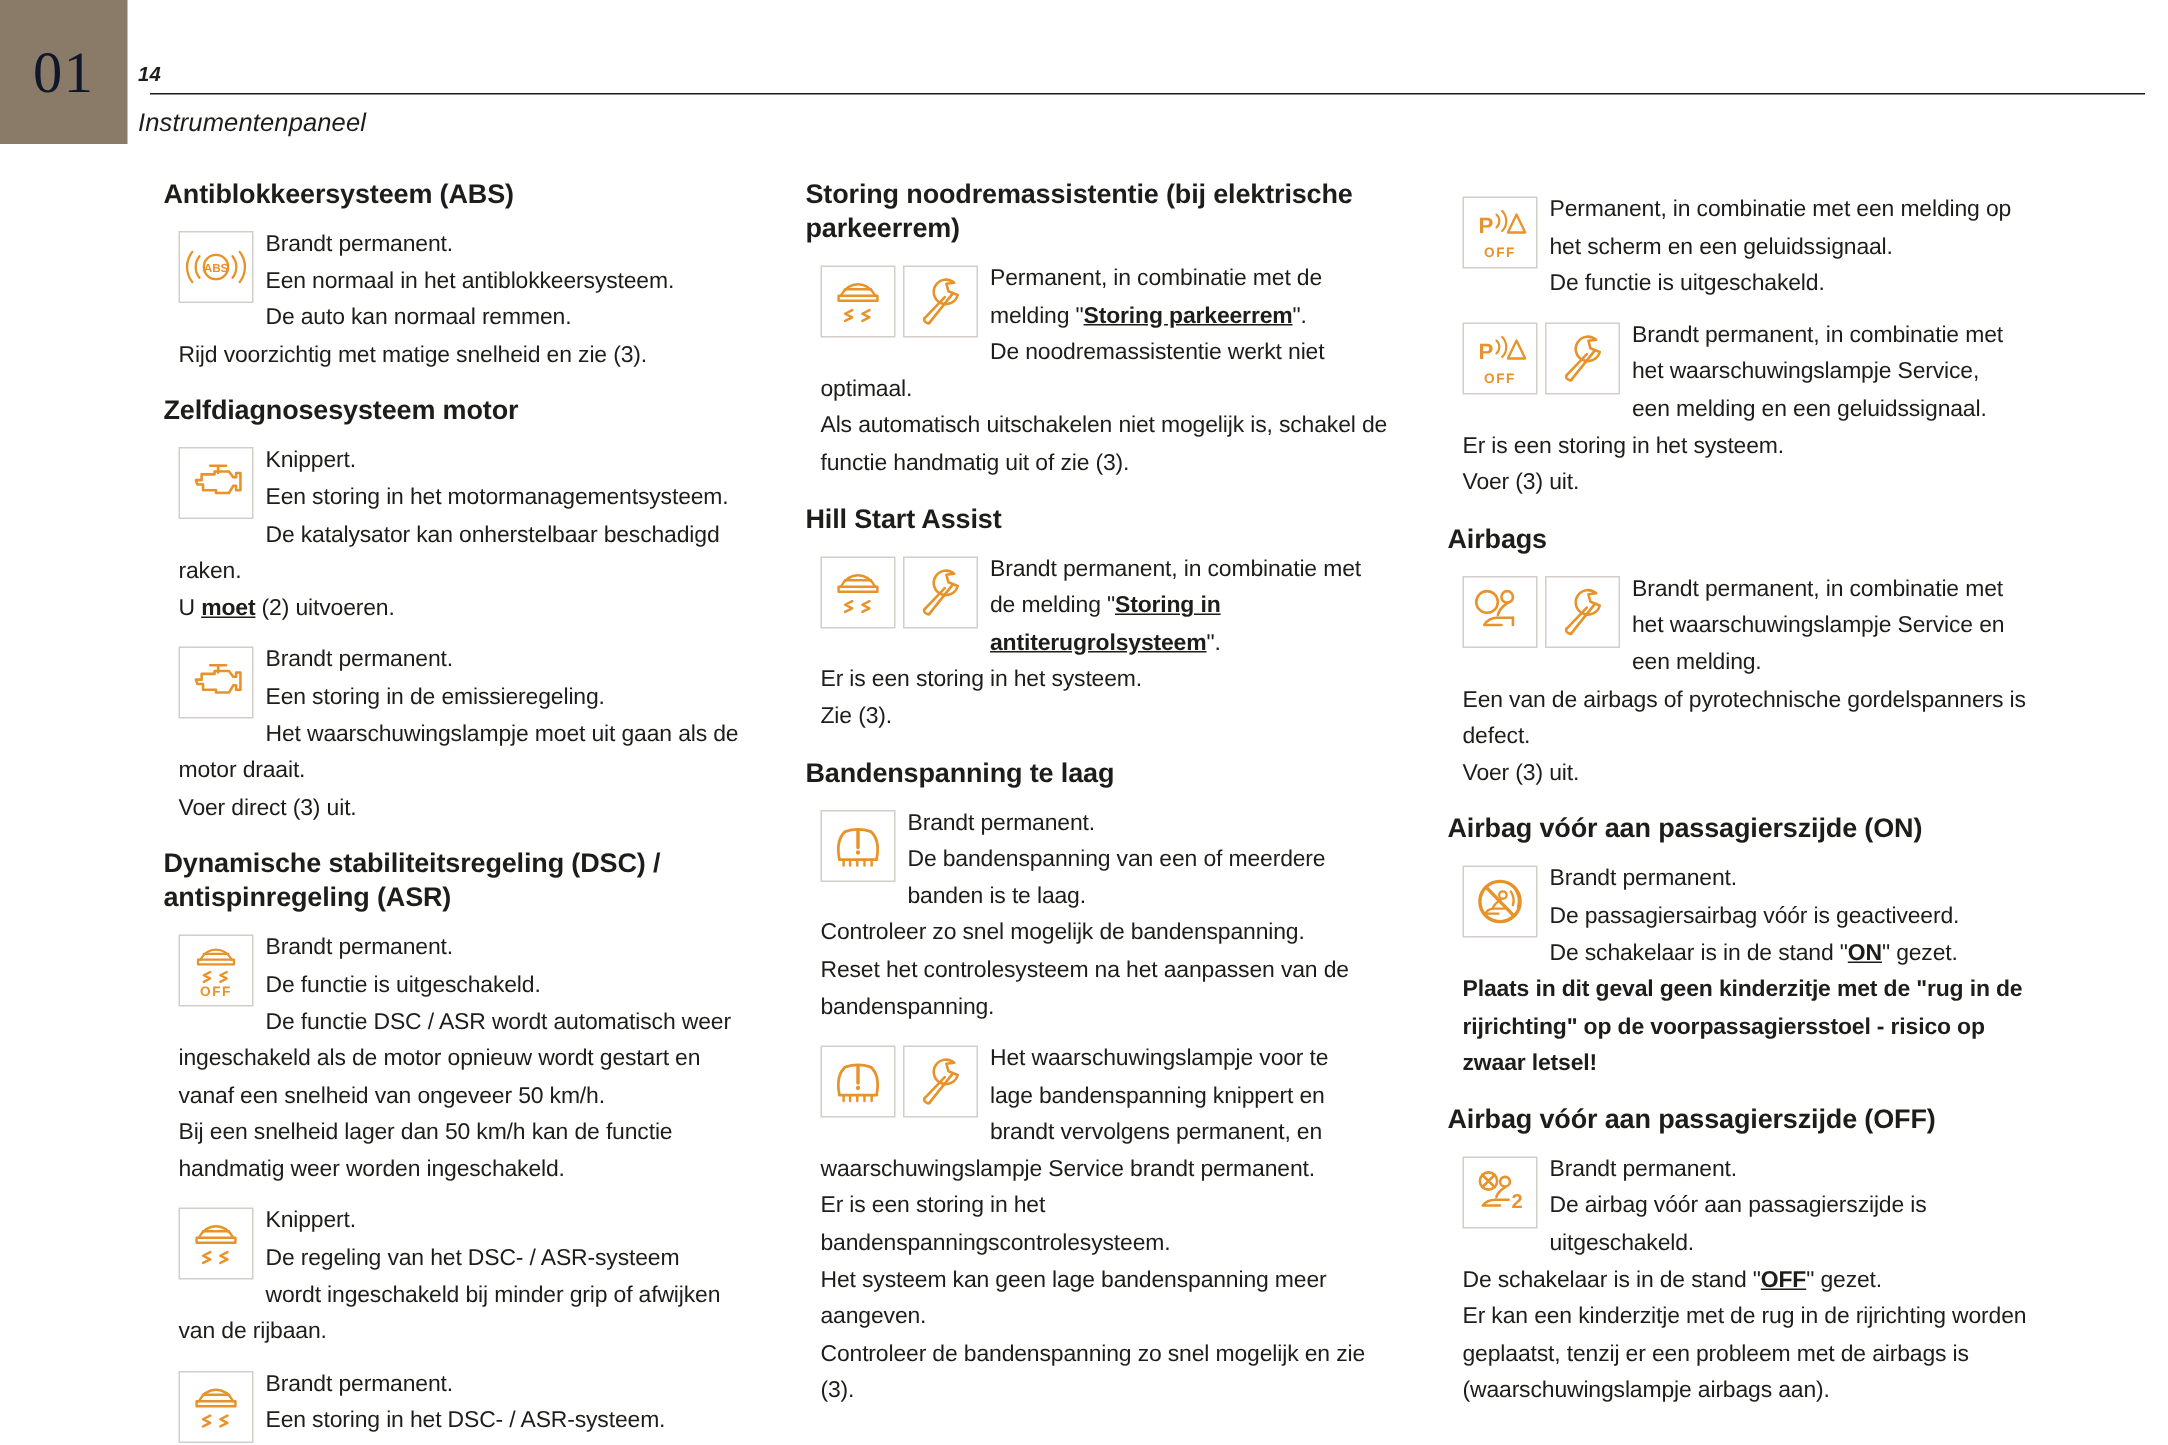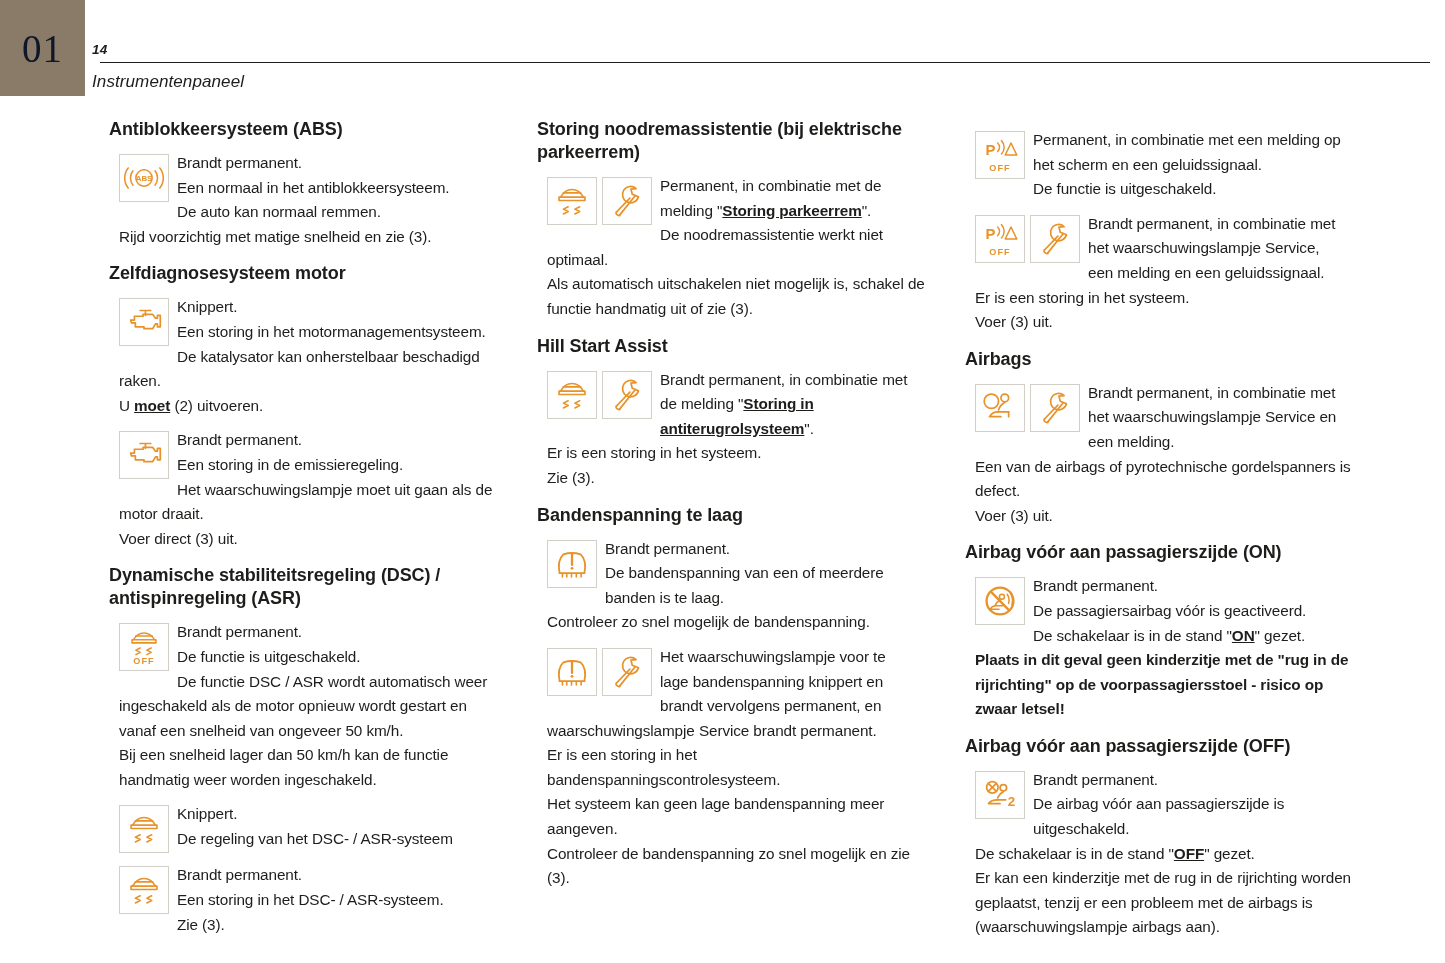--- a/index.html
+++ b/index.html
@@ -126,21 +126,21 @@
                 <use href="#def-engine-check-icon"></use>
               </svg></span></span><span class="lines"><span class="line">Brandt permanent.</span><span class="line">Een storing in de emissieregeling.</span><span class="line">Het waarschuwingslampje moet uit gaan als de motor draait.</span><span class="line">Voer direct (3) uit.</span></span></div>
       </div>
       <div class="sec">
         <h2 class="sec-title">Dynamische stabiliteitsregeling (DSC) / antispinregeling (ASR)</h2>
         <div class="entry"><span class="icons"><span class="ibox"><svg viewBox="0 0 50 48">
                 <use href="#def-dsc-asr-off-icon"></use>
               </svg></span></span><span class="lines"><span class="line">Brandt permanent.</span><span class="line">De functie is uitgeschakeld.</span><span class="line">De functie DSC / ASR wordt automatisch weer ingeschakeld als de motor opnieuw wordt gestart en vanaf een snelheid van ongeveer 50 km/h.</span><span class="line">Bij een snelheid lager dan 50 km/h kan de functie handmatig weer worden ingeschakeld.</span></span></div>
         <div class="entry"><span class="icons"><span class="ibox"><svg viewBox="0 0 50 48">
                 <use href="#def-dsc-asr-icon"></use>
-              </svg></span></span><span class="lines"><span class="line">Knippert.</span><span class="line">De regeling van het DSC- / ASR-systeem</span></span></div>
+              </svg></span></span><span class="lines"><span class="line">Knippert.</span><span class="line">De regeling van het DSC- / ASR-systeem</span><span class="line">wordt ingeschakeld bij minder grip of afwijken van de rijbaan.</span></span></div>
         <div class="entry"><span class="icons"><span class="ibox"><svg viewBox="0 0 50 48">
                 <use href="#def-dsc-asr-icon"></use>
               </svg></span></span><span class="lines"><span class="line">Brandt permanent.</span><span class="line">Een storing in het DSC- / ASR-systeem.</span><span class="line">Zie (3).</span></span></div>
       </div>
     </div>
     <div class="col">
       <div class="sec">
         <h2 class="sec-title">Storing noodremassistentie (bij elektrische parkeerrem)</h2>
         <div class="entry"><span class="icons"><span class="ibox"><svg viewBox="0 0 50 48">
                 <use href="#def-dsc-asr-icon"></use>
@@ -153,21 +153,21 @@
         <div class="entry"><span class="icons"><span class="ibox"><svg viewBox="0 0 50 48">
                 <use href="#def-dsc-asr-icon"></use>
               </svg></span><span class="ibox"><svg viewBox="0 0 50 48">
                 <use href="#def-service-wrench-icon"></use>
               </svg></span></span><span class="lines"><span class="line">Brandt permanent, in combinatie met</span><span class="line">de melding "<b>Storing in</b></span><span class="line"><b>antiterugrolsysteem</b>".</span><span class="line">Er is een storing in het systeem.</span><span class="line">Zie (3).</span></span></div>
       </div>
       <div class="sec">
         <h2 class="sec-title">Bandenspanning te laag</h2>
         <div class="entry"><span class="icons"><span class="ibox"><svg viewBox="0 0 50 48">
                 <use href="#def-tire-pressure-icon"></use>
-              </svg></span></span><span class="lines"><span class="line">Brandt permanent.</span><span class="line">De bandenspanning van een of meerdere</span><span class="line">banden is te laag.</span><span class="line">Controleer zo snel mogelijk de bandenspanning.</span></span></div>
+              </svg></span></span><span class="lines"><span class="line">Brandt permanent.</span><span class="line">De bandenspanning van een of meerdere</span><span class="line">banden is te laag.</span><span class="line">Controleer zo snel mogelijk de bandenspanning.</span><span class="line">Reset het controlesysteem na het aanpassen van de bandenspanning.</span></span></div>
         <div class="entry"><span class="icons"><span class="ibox"><svg viewBox="0 0 50 48">
                 <use href="#def-tire-pressure-icon"></use>
               </svg></span><span class="ibox"><svg viewBox="0 0 50 48">
                 <use href="#def-service-wrench-icon"></use>
               </svg></span></span><span class="lines"><span class="line">Het waarschuwingslampje voor te</span><span class="line">lage bandenspanning knippert en</span><span class="line">brandt vervolgens permanent, en waarschuwingslampje Service brandt permanent.</span><span class="line">Er is een storing in het bandenspanningscontrolesysteem.</span><span class="line">Het systeem kan geen lage bandenspanning meer aangeven.</span><span class="line">Controleer de bandenspanning zo snel mogelijk en zie (3).</span></span></div>
       </div>
     </div>
     <div class="col">
       <div class="sec">
         <div class="entry"><span class="icons"><span class="ibox"><svg viewBox="0 0 50 48">

